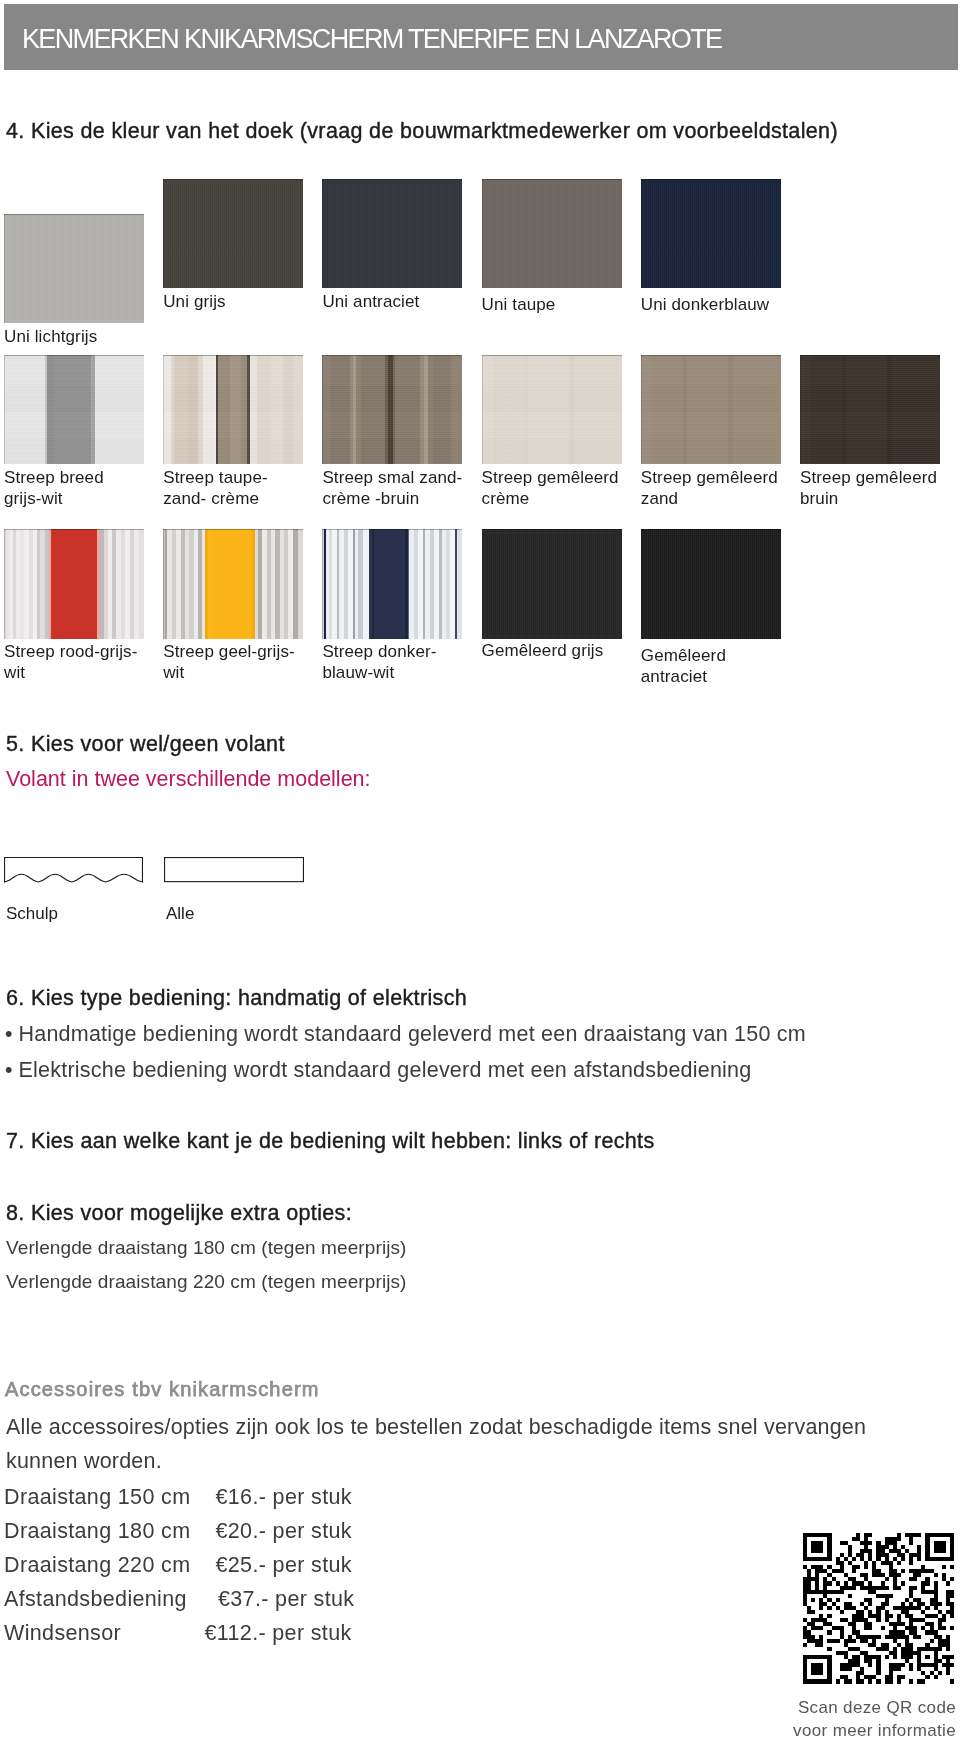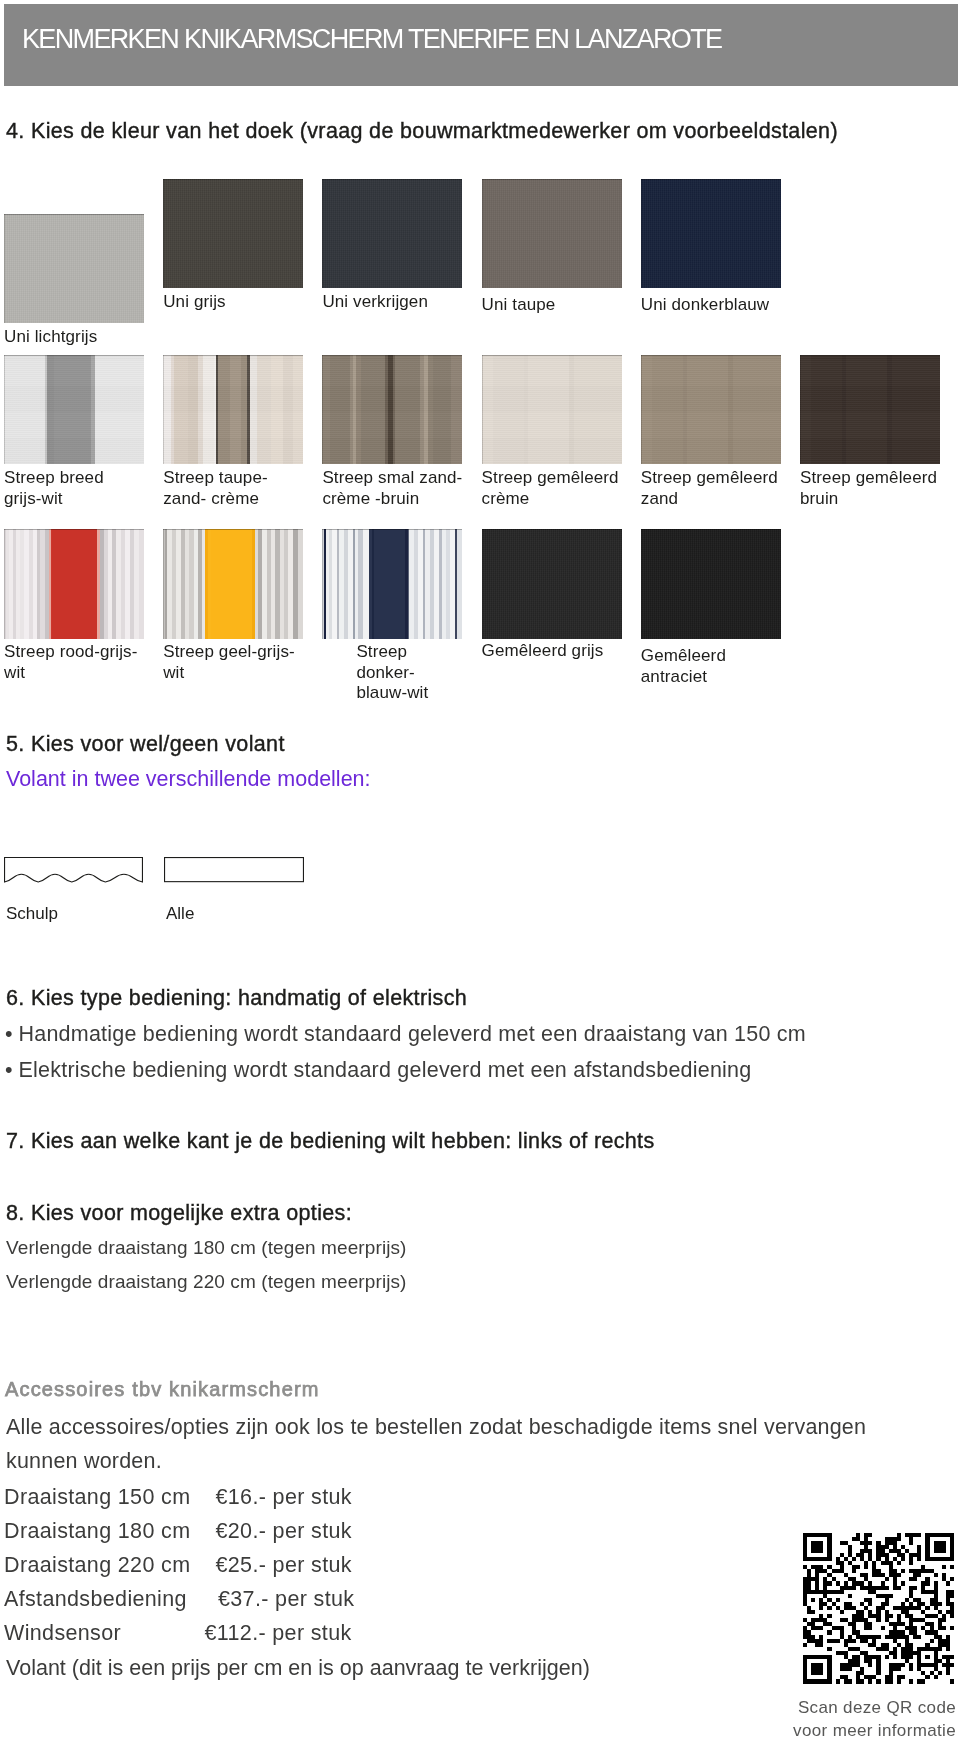--- a/index.html
+++ b/index.html
@@ -1,26 +1,26 @@
 <!DOCTYPE html>
 <html><head>
 <meta charset="utf-8">
 <title>Kenmerken knikarmscherm</title>
 <style>
   html,body{margin:0;padding:0;background:#fff;}
   body{width:960px;height:1739px;font-family:"Liberation Sans",sans-serif;color:#1d1d1b;position:relative;overflow:hidden;}
   .page{position:absolute;left:0;top:0;width:960px;height:1739px;background:#fff;}
 
   
-  .hdr{position:absolute;left:4px;top:4px;width:954px;height:82px;background:#878787;}
+  .hdr{position:absolute;left:4px;top:4px;width:954px;height:66px;background:#878787;}
   .hdr-title{position:absolute;left:18px;top:22px;font-size:27px;line-height:27px;color:#ffffff;letter-spacing:-1.65px;font-weight:400;white-space:nowrap;}
 
   
   .sec-title{position:absolute;font-size:21.5px;line-height:22px;font-weight:400;color:#1d1d1b;letter-spacing:.35px;-webkit-text-stroke:.4px #1d1d1b;white-space:nowrap;}
-  .sec-sub{position:absolute;font-size:21.5px;line-height:22px;font-weight:400;color:#6d28d9;white-space:nowrap;}
+  .sec-sub{position:absolute;font-size:21.5px;line-height:22px;font-weight:400;color:#be185d;white-space:nowrap;}
 
   
   .swatch{position:absolute;width:140px;}
   .sw-img{width:140px;display:block;position:relative;box-shadow:inset 0 1px 0 rgba(0,0,0,.30), inset 1px 0 0 rgba(0,0,0,.16);}
   .sw-img.tex::after{content:"";position:absolute;inset:0;pointer-events:none;
     background-image:repeating-linear-gradient(90deg,rgba(255,255,255,.028) 0 1px,rgba(0,0,0,.022) 1px 2px),
                      repeating-linear-gradient(0deg,rgba(255,255,255,.016) 0 1px,rgba(0,0,0,.014) 1px 2px);}
   .sw-img.tex2::after{content:"";position:absolute;inset:0;pointer-events:none;
     background-image:repeating-linear-gradient(0deg,rgba(255,255,255,.03) 0 1px,rgba(0,0,0,.022) 1px 2px),
                      repeating-linear-gradient(0deg,rgba(0,0,0,.013) 0 26px,rgba(255,255,255,.013) 26px 52px);}
@@ -58,21 +58,21 @@
 <div class="swatch" style="left:4px;top:179px;margin-top:35px;">
 <div class="sw-img tex" style="height: 109px; background: rgb(181, 180, 176);"></div>
 <div class="sw-label" style="top:113px;">Uni lichtgrijs</div>
 </div>
 <div class="swatch" style="left:163.2px;top:179px;">
 <div class="sw-img tex" style="height: 109px; background: rgb(69, 66, 60);"></div>
 <div class="sw-label" style="top:113px;">Uni grijs</div>
 </div>
 <div class="swatch" style="left:322.4px;top:179px;">
 <div class="sw-img tex" style="height: 109px; background: rgb(49, 53, 59);"></div>
-<div class="sw-label" style="top:113px;">Uni verkrijgen</div>
+<div class="sw-label" style="top:113px;">Uni antraciet</div>
 </div>
 <div class="swatch" style="left:481.6px;top:179px;">
 <div class="sw-img tex" style="height: 109px; background: rgb(111, 103, 97);"></div>
 <div class="sw-label" style="top:116px;">Uni taupe</div>
 </div>
 <div class="swatch" style="left:640.8px;top:179px;">
 <div class="sw-img tex" style="height: 109px; background: rgb(23, 34, 58);"></div>
 <div class="sw-label" style="top:116px;">Uni donkerblauw</div>
 </div>
 <div class="swatch" style="left:4px;top:355px;">
@@ -110,21 +110,21 @@
 <div class="sw-label" style="top:113px;">Streep rood-grijs-
 wit</div>
 </div>
 <div class="swatch" style="left:163.2px;top:529px;">
 <div class="sw-img" style="height: 110px; background: linear-gradient(90deg, rgb(195, 192, 189) 0%, rgb(195, 192, 189) 1.6%, rgb(168, 165, 162) 1.6%, rgb(168, 165, 162) 3.1%, rgb(233, 231, 228) 3.1%, rgb(233, 231, 228) 6.3%, rgb(211, 208, 205) 6.3%, rgb(211, 208, 205) 9.4%, rgb(236, 234, 231) 9.4%, rgb(236, 234, 231) 12.5%, rgb(194, 191, 188) 12.5%, rgb(194, 191, 188) 15.6%, rgb(228, 226, 223) 15.6%, rgb(228, 226, 223) 18.8%, rgb(210, 207, 204) 18.8%, rgb(210, 207, 204) 21.9%, rgb(236, 236, 234) 21.9%, rgb(236, 236, 234) 25%, rgb(182, 179, 176) 25%, rgb(182, 179, 176) 27.6%, rgb(232, 230, 227) 27.6%, rgb(232, 230, 227) 30.2%, rgb(245, 171, 16) 30.2%, rgb(245, 171, 16) 32.3%, rgb(251, 183, 28) 32.3%, rgb(251, 183, 28) 34.4%, rgb(251, 181, 25) 34.4%, rgb(251, 181, 25) 63.5%, rgb(243, 169, 15) 63.5%, rgb(243, 169, 15) 65.6%, rgb(222, 219, 216) 65.6%, rgb(222, 219, 216) 68.2%, rgb(176, 173, 170) 68.2%, rgb(176, 173, 170) 70.8%, rgb(236, 235, 232) 70.8%, rgb(236, 235, 232) 74%, rgb(202, 199, 196) 74%, rgb(202, 199, 196) 77.1%, rgb(233, 230, 227) 77.1%, rgb(233, 230, 227) 80.2%, rgb(187, 184, 181) 80.2%, rgb(187, 184, 181) 83.3%, rgb(228, 225, 222) 83.3%, rgb(228, 225, 222) 86.5%, rgb(207, 204, 201) 86.5%, rgb(207, 204, 201) 89.6%, rgb(237, 234, 231) 89.6%, rgb(237, 234, 231) 93.2%, rgb(174, 171, 168) 93.2%, rgb(174, 171, 168) 96.4%, rgb(219, 216, 213) 96.4%, rgb(219, 216, 213) 100%);"></div>
 <div class="sw-label" style="top:113px;">Streep geel-grijs-
 wit</div>
 </div>
 <div class="swatch" style="left:322.4px;top:529px;">
 <div class="sw-img" style="height: 110px; background: linear-gradient(90deg, rgb(207, 209, 214) 0%, rgb(207, 209, 214) 1.6%, rgb(27, 35, 64) 1.6%, rgb(27, 35, 64) 2.6%, rgb(240, 241, 242) 2.6%, rgb(240, 241, 242) 5.2%, rgb(220, 222, 225) 5.2%, rgb(220, 222, 225) 7.3%, rgb(244, 244, 245) 7.3%, rgb(244, 244, 245) 10.4%, rgb(183, 186, 194) 10.4%, rgb(183, 186, 194) 12.5%, rgb(238, 240, 241) 12.5%, rgb(238, 240, 241) 15.6%, rgb(210, 213, 218) 15.6%, rgb(210, 213, 218) 18.8%, rgb(242, 243, 244) 18.8%, rgb(242, 243, 244) 21.9%, rgb(155, 162, 173) 21.9%, rgb(155, 162, 173) 23.4%, rgb(236, 238, 240) 23.4%, rgb(236, 238, 240) 26%, rgb(197, 201, 208) 26%, rgb(197, 201, 208) 29.2%, rgb(241, 242, 243) 29.2%, rgb(241, 242, 243) 33.9%, rgb(43, 53, 80) 33.9%, rgb(43, 53, 80) 35.4%, rgb(29, 39, 66) 35.4%, rgb(29, 39, 66) 37%, rgb(40, 50, 77) 37%, rgb(40, 50, 77) 59.4%, rgb(27, 35, 64) 59.4%, rgb(27, 35, 64) 61.5%, rgb(92, 100, 120) 61.5%, rgb(92, 100, 120) 62.5%, rgb(236, 238, 240) 62.5%, rgb(236, 238, 240) 65.6%, rgb(214, 217, 222) 65.6%, rgb(214, 217, 222) 68.8%, rgb(243, 244, 245) 68.8%, rgb(243, 244, 245) 71.9%, rgb(174, 179, 189) 71.9%, rgb(174, 179, 189) 73.4%, rgb(237, 238, 240) 73.4%, rgb(237, 238, 240) 77.1%, rgb(206, 210, 216) 77.1%, rgb(206, 210, 216) 80.2%, rgb(242, 243, 244) 80.2%, rgb(242, 243, 244) 83.3%, rgb(185, 189, 198) 83.3%, rgb(185, 189, 198) 85.4%, rgb(236, 238, 240) 85.4%, rgb(236, 238, 240) 88.5%, rgb(218, 221, 226) 88.5%, rgb(218, 221, 226) 91.7%, rgb(243, 244, 245) 91.7%, rgb(243, 244, 245) 95.3%, rgb(62, 70, 94) 95.3%, rgb(62, 70, 94) 96.4%, rgb(223, 226, 230) 96.4%, rgb(223, 226, 230) 100%);"></div>
-<div class="sw-label" style="top:113px;margin-left:34px;">Streep donker-
+<div class="sw-label" style="top:113px;">Streep donker-
 blauw-wit</div>
 </div>
 <div class="swatch" style="left:481.6px;top:529px;">
 <div class="sw-img tex" style="height: 110px; background: rgb(38, 38, 38);"></div>
 <div class="sw-label" style="top:112px;">Gemêleerd grijs</div>
 </div>
 <div class="swatch" style="left:640.8px;top:529px;border-radius:31px;">
 <div class="sw-img tex" style="height: 110px; background: rgb(28, 28, 28);"></div>
 <div class="sw-label" style="top:117px;">Gemêleerd
 antraciet</div>
@@ -156,21 +156,20 @@
 <div class="acc-row acc-name" style="top:1486.0px;left:4px;">Draaistang 150 cm</div>
 <div class="acc-row acc-price" style="top:1486.0px;left:215.5px;">€16.- per stuk</div>
 <div class="acc-row acc-name" style="top:1520.1px;left:4px;">Draaistang 180 cm</div>
 <div class="acc-row acc-price" style="top:1520.1px;left:215.5px;">€20.- per stuk</div>
 <div class="acc-row acc-name" style="top:1554.2px;left:4px;">Draaistang 220 cm</div>
 <div class="acc-row acc-price" style="top:1554.2px;left:215.5px;">€25.- per stuk</div>
 <div class="acc-row acc-name" style="top:1588.3px;left:4px;">Afstandsbediening</div>
 <div class="acc-row acc-price" style="top:1588.3px;left:218px;">€37.- per stuk</div>
 <div class="acc-row acc-name" style="top:1622.4px;left:4px;">Windsensor</div>
 <div class="acc-row acc-price" style="top:1622.4px;left:204.5px;">€112.- per stuk</div>
-<div class="acc-foot" style="top:1656.5px;">Volant (dit is een prijs per cm en is op aanvraag te verkrijgen)</div>
 <div class="qr-wrap"><svg id="qrsvg" width="151" height="152" viewBox="0 0 37 37" shape-rendering="crispEdges">
         <path d="M0 0h1v1h-1zM1 0h1v1h-1zM2 0h1v1h-1zM3 0h1v1h-1zM4 0h1v1h-1zM5 0h1v1h-1zM6 0h1v1h-1zM13 0h1v1h-1zM15 0h1v1h-1zM16 0h1v1h-1zM23 0h1v1h-1zM25 0h1v1h-1zM26 0h1v1h-1zM27 0h1v1h-1zM28 0h1v1h-1zM30 0h1v1h-1zM31 0h1v1h-1zM32 0h1v1h-1zM33 0h1v1h-1zM34 0h1v1h-1zM35 0h1v1h-1zM36 0h1v1h-1zM0 1h1v1h-1zM6 1h1v1h-1zM12 1h1v1h-1zM13 1h1v1h-1zM15 1h1v1h-1zM20 1h1v1h-1zM21 1h1v1h-1zM22 1h1v1h-1zM23 1h1v1h-1zM26 1h1v1h-1zM30 1h1v1h-1zM36 1h1v1h-1zM0 2h1v1h-1zM2 2h1v1h-1zM3 2h1v1h-1zM4 2h1v1h-1zM6 2h1v1h-1zM9 2h1v1h-1zM10 2h1v1h-1zM14 2h1v1h-1zM15 2h1v1h-1zM16 2h1v1h-1zM18 2h1v1h-1zM20 2h1v1h-1zM21 2h1v1h-1zM22 2h1v1h-1zM26 2h1v1h-1zM30 2h1v1h-1zM32 2h1v1h-1zM33 2h1v1h-1zM34 2h1v1h-1zM36 2h1v1h-1zM0 3h1v1h-1zM2 3h1v1h-1zM3 3h1v1h-1zM4 3h1v1h-1zM6 3h1v1h-1zM11 3h1v1h-1zM15 3h1v1h-1zM18 3h1v1h-1zM19 3h1v1h-1zM20 3h1v1h-1zM22 3h1v1h-1zM24 3h1v1h-1zM28 3h1v1h-1zM30 3h1v1h-1zM32 3h1v1h-1zM33 3h1v1h-1zM34 3h1v1h-1zM36 3h1v1h-1zM0 4h1v1h-1zM2 4h1v1h-1zM3 4h1v1h-1zM4 4h1v1h-1zM6 4h1v1h-1zM11 4h1v1h-1zM14 4h1v1h-1zM15 4h1v1h-1zM16 4h1v1h-1zM18 4h1v1h-1zM19 4h1v1h-1zM21 4h1v1h-1zM22 4h1v1h-1zM23 4h1v1h-1zM25 4h1v1h-1zM28 4h1v1h-1zM30 4h1v1h-1zM32 4h1v1h-1zM33 4h1v1h-1zM34 4h1v1h-1zM36 4h1v1h-1zM0 5h1v1h-1zM6 5h1v1h-1zM9 5h1v1h-1zM11 5h1v1h-1zM13 5h1v1h-1zM14 5h1v1h-1zM16 5h1v1h-1zM18 5h1v1h-1zM19 5h1v1h-1zM20 5h1v1h-1zM23 5h1v1h-1zM24 5h1v1h-1zM26 5h1v1h-1zM27 5h1v1h-1zM28 5h1v1h-1zM30 5h1v1h-1zM36 5h1v1h-1zM0 6h1v1h-1zM1 6h1v1h-1zM2 6h1v1h-1zM3 6h1v1h-1zM4 6h1v1h-1zM5 6h1v1h-1zM6 6h1v1h-1zM8 6h1v1h-1zM10 6h1v1h-1zM12 6h1v1h-1zM14 6h1v1h-1zM16 6h1v1h-1zM18 6h1v1h-1zM20 6h1v1h-1zM22 6h1v1h-1zM24 6h1v1h-1zM26 6h1v1h-1zM28 6h1v1h-1zM30 6h1v1h-1zM31 6h1v1h-1zM32 6h1v1h-1zM33 6h1v1h-1zM34 6h1v1h-1zM35 6h1v1h-1zM36 6h1v1h-1zM8 7h1v1h-1zM9 7h1v1h-1zM11 7h1v1h-1zM15 7h1v1h-1zM17 7h1v1h-1zM19 7h1v1h-1zM20 7h1v1h-1zM21 7h1v1h-1zM23 7h1v1h-1zM26 7h1v1h-1zM0 8h1v1h-1zM2 8h1v1h-1zM3 8h1v1h-1zM4 8h1v1h-1zM6 8h1v1h-1zM9 8h1v1h-1zM12 8h1v1h-1zM13 8h1v1h-1zM15 8h1v1h-1zM17 8h1v1h-1zM21 8h1v1h-1zM29 8h1v1h-1zM34 8h1v1h-1zM36 8h1v1h-1zM1 9h1v1h-1zM3 9h1v1h-1zM4 9h1v1h-1zM5 9h1v1h-1zM7 9h1v1h-1zM8 9h1v1h-1zM9 9h1v1h-1zM12 9h1v1h-1zM17 9h1v1h-1zM18 9h1v1h-1zM21 9h1v1h-1zM22 9h1v1h-1zM24 9h1v1h-1zM26 9h1v1h-1zM27 9h1v1h-1zM28 9h1v1h-1zM29 9h1v1h-1zM30 9h1v1h-1zM31 9h1v1h-1zM1 10h1v1h-1zM3 10h1v1h-1zM6 10h1v1h-1zM10 10h1v1h-1zM14 10h1v1h-1zM15 10h1v1h-1zM17 10h1v1h-1zM18 10h1v1h-1zM19 10h1v1h-1zM21 10h1v1h-1zM22 10h1v1h-1zM23 10h1v1h-1zM27 10h1v1h-1zM28 10h1v1h-1zM32 10h1v1h-1zM34 10h1v1h-1zM0 11h1v1h-1zM1 11h1v1h-1zM2 11h1v1h-1zM3 11h1v1h-1zM5 11h1v1h-1zM7 11h1v1h-1zM11 11h1v1h-1zM12 11h1v1h-1zM15 11h1v1h-1zM20 11h1v1h-1zM22 11h1v1h-1zM26 11h1v1h-1zM27 11h1v1h-1zM30 11h1v1h-1zM34 11h1v1h-1zM36 11h1v1h-1zM0 12h1v1h-1zM1 12h1v1h-1zM3 12h1v1h-1zM5 12h1v1h-1zM6 12h1v1h-1zM8 12h1v1h-1zM10 12h1v1h-1zM12 12h1v1h-1zM13 12h1v1h-1zM14 12h1v1h-1zM16 12h1v1h-1zM19 12h1v1h-1zM22 12h1v1h-1zM24 12h1v1h-1zM29 12h1v1h-1zM30 12h1v1h-1zM32 12h1v1h-1zM35 12h1v1h-1zM0 13h1v1h-1zM1 13h1v1h-1zM3 13h1v1h-1zM5 13h1v1h-1zM9 13h1v1h-1zM10 13h1v1h-1zM11 13h1v1h-1zM12 13h1v1h-1zM14 13h1v1h-1zM15 13h1v1h-1zM16 13h1v1h-1zM17 13h1v1h-1zM18 13h1v1h-1zM19 13h1v1h-1zM20 13h1v1h-1zM22 13h1v1h-1zM23 13h1v1h-1zM26 13h1v1h-1zM27 13h1v1h-1zM29 13h1v1h-1zM32 13h1v1h-1zM0 14h1v1h-1zM1 14h1v1h-1zM2 14h1v1h-1zM3 14h1v1h-1zM4 14h1v1h-1zM5 14h1v1h-1zM6 14h1v1h-1zM7 14h1v1h-1zM8 14h1v1h-1zM9 14h1v1h-1zM16 14h1v1h-1zM17 14h1v1h-1zM26 14h1v1h-1zM29 14h1v1h-1zM30 14h1v1h-1zM31 14h1v1h-1zM32 14h1v1h-1zM35 14h1v1h-1zM36 14h1v1h-1zM0 15h1v1h-1zM5 15h1v1h-1zM11 15h1v1h-1zM18 15h1v1h-1zM19 15h1v1h-1zM20 15h1v1h-1zM21 15h1v1h-1zM26 15h1v1h-1zM32 15h1v1h-1zM35 15h1v1h-1zM36 15h1v1h-1zM0 16h1v1h-1zM2 16h1v1h-1zM4 16h1v1h-1zM6 16h1v1h-1zM8 16h1v1h-1zM15 16h1v1h-1zM16 16h1v1h-1zM20 16h1v1h-1zM25 16h1v1h-1zM27 16h1v1h-1zM28 16h1v1h-1zM31 16h1v1h-1zM32 16h1v1h-1zM35 16h1v1h-1zM0 17h1v1h-1zM4 17h1v1h-1zM5 17h1v1h-1zM7 17h1v1h-1zM10 17h1v1h-1zM11 17h1v1h-1zM14 17h1v1h-1zM16 17h1v1h-1zM19 17h1v1h-1zM20 17h1v1h-1zM24 17h1v1h-1zM26 17h1v1h-1zM28 17h1v1h-1zM29 17h1v1h-1zM31 17h1v1h-1zM32 17h1v1h-1zM33 17h1v1h-1zM35 17h1v1h-1zM36 17h1v1h-1zM1 18h1v1h-1zM4 18h1v1h-1zM6 18h1v1h-1zM8 18h1v1h-1zM10 18h1v1h-1zM11 18h1v1h-1zM12 18h1v1h-1zM15 18h1v1h-1zM18 18h1v1h-1zM19 18h1v1h-1zM22 18h1v1h-1zM23 18h1v1h-1zM24 18h1v1h-1zM25 18h1v1h-1zM26 18h1v1h-1zM27 18h1v1h-1zM28 18h1v1h-1zM30 18h1v1h-1zM32 18h1v1h-1zM36 18h1v1h-1zM1 19h1v1h-1zM2 19h1v1h-1zM9 19h1v1h-1zM13 19h1v1h-1zM14 19h1v1h-1zM16 19h1v1h-1zM18 19h1v1h-1zM20 19h1v1h-1zM24 19h1v1h-1zM25 19h1v1h-1zM29 19h1v1h-1zM33 19h1v1h-1zM35 19h1v1h-1zM36 19h1v1h-1zM4 20h1v1h-1zM6 20h1v1h-1zM12 20h1v1h-1zM13 20h1v1h-1zM14 20h1v1h-1zM16 20h1v1h-1zM17 20h1v1h-1zM18 20h1v1h-1zM20 20h1v1h-1zM21 20h1v1h-1zM23 20h1v1h-1zM25 20h1v1h-1zM26 20h1v1h-1zM30 20h1v1h-1zM31 20h1v1h-1zM32 20h1v1h-1zM34 20h1v1h-1zM36 20h1v1h-1zM0 21h1v1h-1zM2 21h1v1h-1zM3 21h1v1h-1zM4 21h1v1h-1zM5 21h1v1h-1zM9 21h1v1h-1zM10 21h1v1h-1zM12 21h1v1h-1zM13 21h1v1h-1zM14 21h1v1h-1zM15 21h1v1h-1zM18 21h1v1h-1zM20 21h1v1h-1zM23 21h1v1h-1zM26 21h1v1h-1zM27 21h1v1h-1zM28 21h1v1h-1zM29 21h1v1h-1zM33 21h1v1h-1zM34 21h1v1h-1zM1 22h1v1h-1zM2 22h1v1h-1zM5 22h1v1h-1zM6 22h1v1h-1zM11 22h1v1h-1zM12 22h1v1h-1zM15 22h1v1h-1zM16 22h1v1h-1zM21 22h1v1h-1zM22 22h1v1h-1zM23 22h1v1h-1zM24 22h1v1h-1zM26 22h1v1h-1zM30 22h1v1h-1zM31 22h1v1h-1zM33 22h1v1h-1zM0 23h1v1h-1zM2 23h1v1h-1zM3 23h1v1h-1zM4 23h1v1h-1zM7 23h1v1h-1zM8 23h1v1h-1zM9 23h1v1h-1zM12 23h1v1h-1zM15 23h1v1h-1zM16 23h1v1h-1zM19 23h1v1h-1zM22 23h1v1h-1zM25 23h1v1h-1zM26 23h1v1h-1zM27 23h1v1h-1zM29 23h1v1h-1zM31 23h1v1h-1zM33 23h1v1h-1zM34 23h1v1h-1zM36 23h1v1h-1zM0 24h1v1h-1zM1 24h1v1h-1zM6 24h1v1h-1zM9 24h1v1h-1zM12 24h1v1h-1zM13 24h1v1h-1zM21 24h1v1h-1zM22 24h1v1h-1zM23 24h1v1h-1zM24 24h1v1h-1zM26 24h1v1h-1zM27 24h1v1h-1zM30 24h1v1h-1zM31 24h1v1h-1zM32 24h1v1h-1zM0 25h1v1h-1zM1 25h1v1h-1zM2 25h1v1h-1zM4 25h1v1h-1zM9 25h1v1h-1zM11 25h1v1h-1zM13 25h1v1h-1zM14 25h1v1h-1zM15 25h1v1h-1zM16 25h1v1h-1zM17 25h1v1h-1zM18 25h1v1h-1zM20 25h1v1h-1zM21 25h1v1h-1zM22 25h1v1h-1zM23 25h1v1h-1zM24 25h1v1h-1zM25 25h1v1h-1zM27 25h1v1h-1zM28 25h1v1h-1zM32 25h1v1h-1zM33 25h1v1h-1zM35 25h1v1h-1zM1 26h1v1h-1zM2 26h1v1h-1zM3 26h1v1h-1zM4 26h1v1h-1zM6 26h1v1h-1zM7 26h1v1h-1zM8 26h1v1h-1zM10 26h1v1h-1zM11 26h1v1h-1zM12 26h1v1h-1zM14 26h1v1h-1zM15 26h1v1h-1zM17 26h1v1h-1zM22 26h1v1h-1zM25 26h1v1h-1zM31 26h1v1h-1zM33 26h1v1h-1zM34 26h1v1h-1zM35 26h1v1h-1zM0 27h1v1h-1zM3 27h1v1h-1zM4 27h1v1h-1zM10 27h1v1h-1zM16 27h1v1h-1zM17 27h1v1h-1zM19 27h1v1h-1zM20 27h1v1h-1zM23 27h1v1h-1zM25 27h1v1h-1zM26 27h1v1h-1zM30 27h1v1h-1zM33 27h1v1h-1zM34 27h1v1h-1zM35 27h1v1h-1zM6 28h1v1h-1zM11 28h1v1h-1zM12 28h1v1h-1zM13 28h1v1h-1zM18 28h1v1h-1zM19 28h1v1h-1zM20 28h1v1h-1zM22 28h1v1h-1zM24 28h1v1h-1zM25 28h1v1h-1zM26 28h1v1h-1zM28 28h1v1h-1zM29 28h1v1h-1zM30 28h1v1h-1zM31 28h1v1h-1zM32 28h1v1h-1zM33 28h1v1h-1zM35 28h1v1h-1zM8 29h1v1h-1zM9 29h1v1h-1zM10 29h1v1h-1zM14 29h1v1h-1zM15 29h1v1h-1zM21 29h1v1h-1zM22 29h1v1h-1zM24 29h1v1h-1zM25 29h1v1h-1zM26 29h1v1h-1zM27 29h1v1h-1zM28 29h1v1h-1zM32 29h1v1h-1zM0 30h1v1h-1zM1 30h1v1h-1zM2 30h1v1h-1zM3 30h1v1h-1zM4 30h1v1h-1zM5 30h1v1h-1zM6 30h1v1h-1zM10 30h1v1h-1zM12 30h1v1h-1zM13 30h1v1h-1zM15 30h1v1h-1zM16 30h1v1h-1zM17 30h1v1h-1zM18 30h1v1h-1zM20 30h1v1h-1zM22 30h1v1h-1zM24 30h1v1h-1zM25 30h1v1h-1zM26 30h1v1h-1zM28 30h1v1h-1zM30 30h1v1h-1zM32 30h1v1h-1zM34 30h1v1h-1zM35 30h1v1h-1zM36 30h1v1h-1zM0 31h1v1h-1zM6 31h1v1h-1zM11 31h1v1h-1zM12 31h1v1h-1zM13 31h1v1h-1zM15 31h1v1h-1zM16 31h1v1h-1zM18 31h1v1h-1zM25 31h1v1h-1zM28 31h1v1h-1zM32 31h1v1h-1zM33 31h1v1h-1zM35 31h1v1h-1zM0 32h1v1h-1zM2 32h1v1h-1zM3 32h1v1h-1zM4 32h1v1h-1zM6 32h1v1h-1zM9 32h1v1h-1zM10 32h1v1h-1zM11 32h1v1h-1zM12 32h1v1h-1zM13 32h1v1h-1zM16 32h1v1h-1zM18 32h1v1h-1zM21 32h1v1h-1zM22 32h1v1h-1zM23 32h1v1h-1zM24 32h1v1h-1zM26 32h1v1h-1zM28 32h1v1h-1zM29 32h1v1h-1zM30 32h1v1h-1zM31 32h1v1h-1zM32 32h1v1h-1zM34 32h1v1h-1zM35 32h1v1h-1zM36 32h1v1h-1zM0 33h1v1h-1zM2 33h1v1h-1zM3 33h1v1h-1zM4 33h1v1h-1zM6 33h1v1h-1zM9 33h1v1h-1zM10 33h1v1h-1zM11 33h1v1h-1zM14 33h1v1h-1zM18 33h1v1h-1zM21 33h1v1h-1zM22 33h1v1h-1zM23 33h1v1h-1zM26 33h1v1h-1zM28 33h1v1h-1zM32 33h1v1h-1zM35 33h1v1h-1zM0 34h1v1h-1zM2 34h1v1h-1zM3 34h1v1h-1zM4 34h1v1h-1zM6 34h1v1h-1zM13 34h1v1h-1zM14 34h1v1h-1zM18 34h1v1h-1zM21 34h1v1h-1zM29 34h1v1h-1zM31 34h1v1h-1zM33 34h1v1h-1zM35 34h1v1h-1zM0 35h1v1h-1zM6 35h1v1h-1zM9 35h1v1h-1zM10 35h1v1h-1zM13 35h1v1h-1zM15 35h1v1h-1zM16 35h1v1h-1zM17 35h1v1h-1zM20 35h1v1h-1zM21 35h1v1h-1zM23 35h1v1h-1zM24 35h1v1h-1zM30 35h1v1h-1zM32 35h1v1h-1zM0 36h1v1h-1zM1 36h1v1h-1zM2 36h1v1h-1zM3 36h1v1h-1zM4 36h1v1h-1zM5 36h1v1h-1zM6 36h1v1h-1zM8 36h1v1h-1zM10 36h1v1h-1zM11 36h1v1h-1zM13 36h1v1h-1zM14 36h1v1h-1zM16 36h1v1h-1zM18 36h1v1h-1zM20 36h1v1h-1zM21 36h1v1h-1zM23 36h1v1h-1zM26 36h1v1h-1zM28 36h1v1h-1zM29 36h1v1h-1zM36 36h1v1h-1z" fill="#000"></path>
       </svg></div>
 <div class="qr-cap">
 <div>Scan deze QR code</div>
 <div>voor meer informatie</div>
 </div>
 </div>
 
 </body></html>

